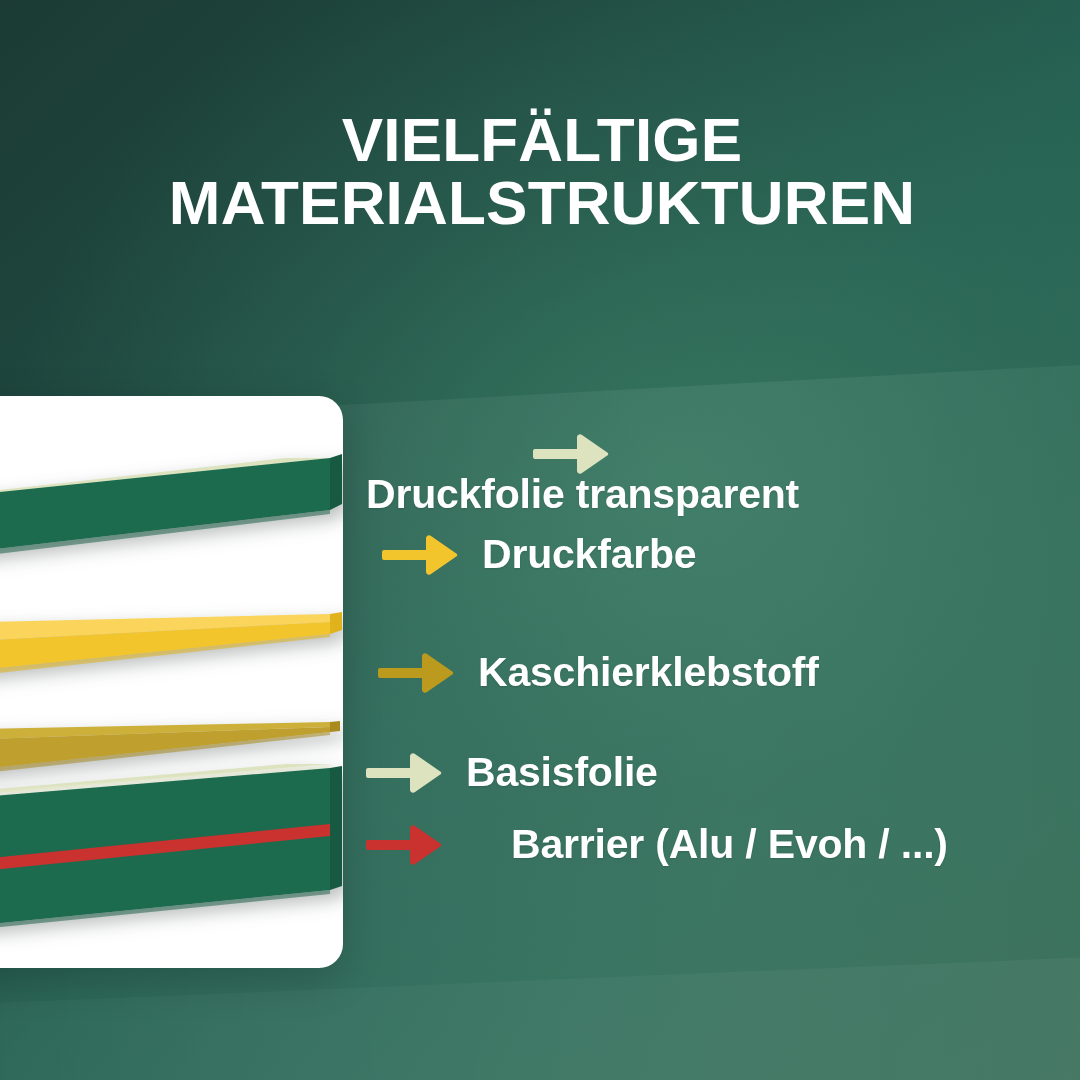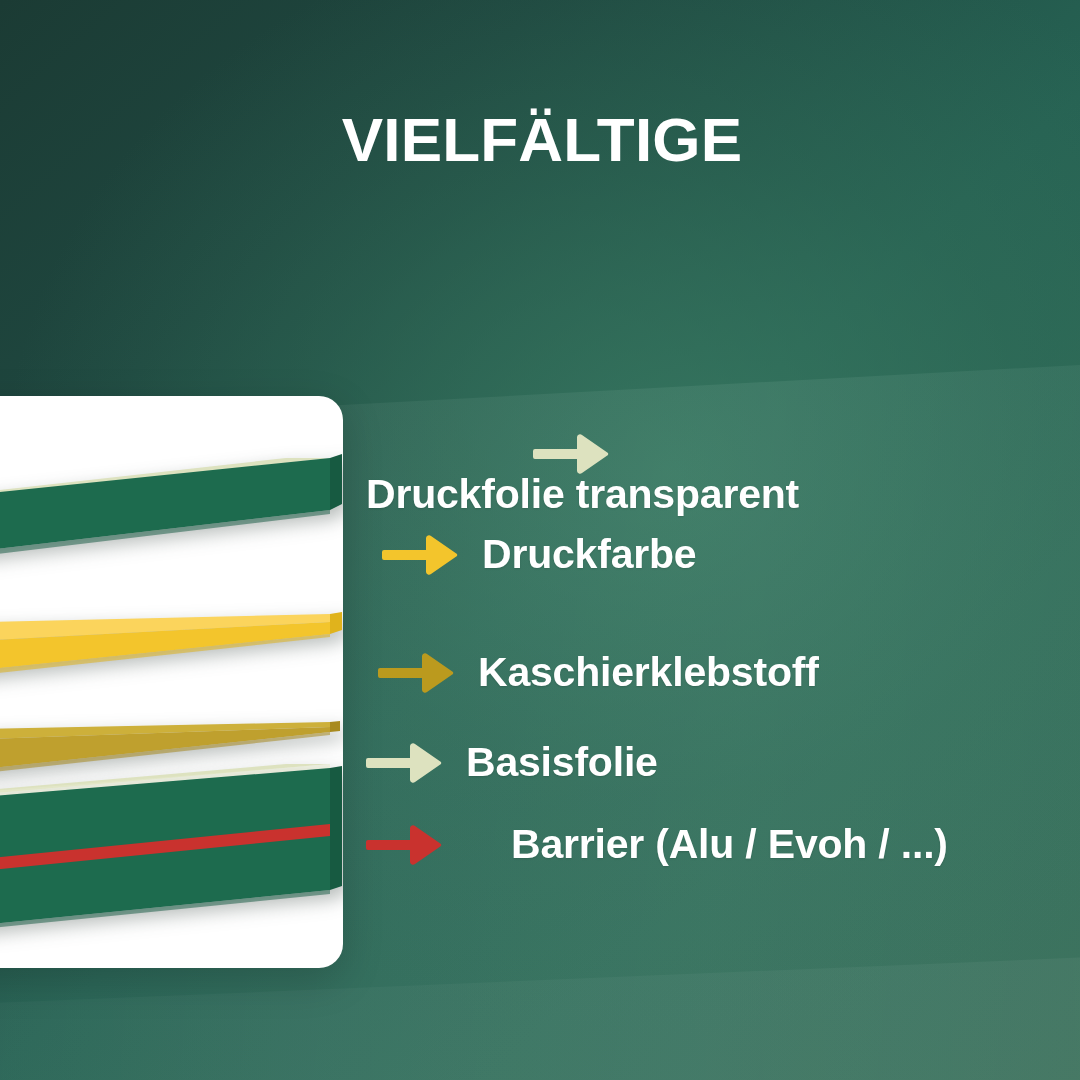--- a/index.html
+++ b/index.html
@@ -67,20 +67,21 @@
 <body>
 
 <div id="stage">
 
   <div class="diag-band"></div>
   <div class="diag-band2"></div>
 
   <div class="header">
     <h1 class="headline">
       <span class="l1">VIELFÄLTIGE</span>
+      <span class="l2">MATERIALSTRUKTUREN</span>
     </h1>
   </div>
 
   <div class="card">
     <div class="layers">
 
       <div class="layer" style="left:-60px;top:46px;">
         <svg width="620" height="180" viewBox="0 0 620 180">
 
           <polygon points="0,78 556,16 600,16 44,78" fill="#dde2bf"></polygon>
@@ -151,21 +152,21 @@
 
     <div class="legend-row" style="position:absolute;left:12px;top:218px;">
       <span class="arrow">
         <svg width="78" height="40" viewBox="0 0 78 40">
           <path d="M2 15 h42 v-12 a3 3 0 0 1 5 -2 l26 18 a3 3 0 0 1 0 2 l-26 18 a3 3 0 0 1 -5 -2 v-12 h-42 a2 2 0 0 1 -2 -2 v-6 a2 2 0 0 1 2 -2 z" fill="#bb9a1e"></path>
         </svg>
       </span>
       <span class="legend-label">Kaschierklebstoff</span>
     </div>
 
-    <div class="legend-row" style="position:absolute;left:0;top:308px;">
+    <div class="legend-row" style="position:absolute;left:0;top:318px;">
       <span class="arrow">
         <svg width="78" height="40" viewBox="0 0 78 40">
           <path d="M2 15 h42 v-12 a3 3 0 0 1 5 -2 l26 18 a3 3 0 0 1 0 2 l-26 18 a3 3 0 0 1 -5 -2 v-12 h-42 a2 2 0 0 1 -2 -2 v-6 a2 2 0 0 1 2 -2 z" fill="#dde2bf"></path>
         </svg>
       </span>
       <span class="legend-label">Basisfolie</span>
     </div>
 
     <div class="legend-row" style="position:absolute;left:0;top:390px;gap:45px;">
       <span class="arrow">

